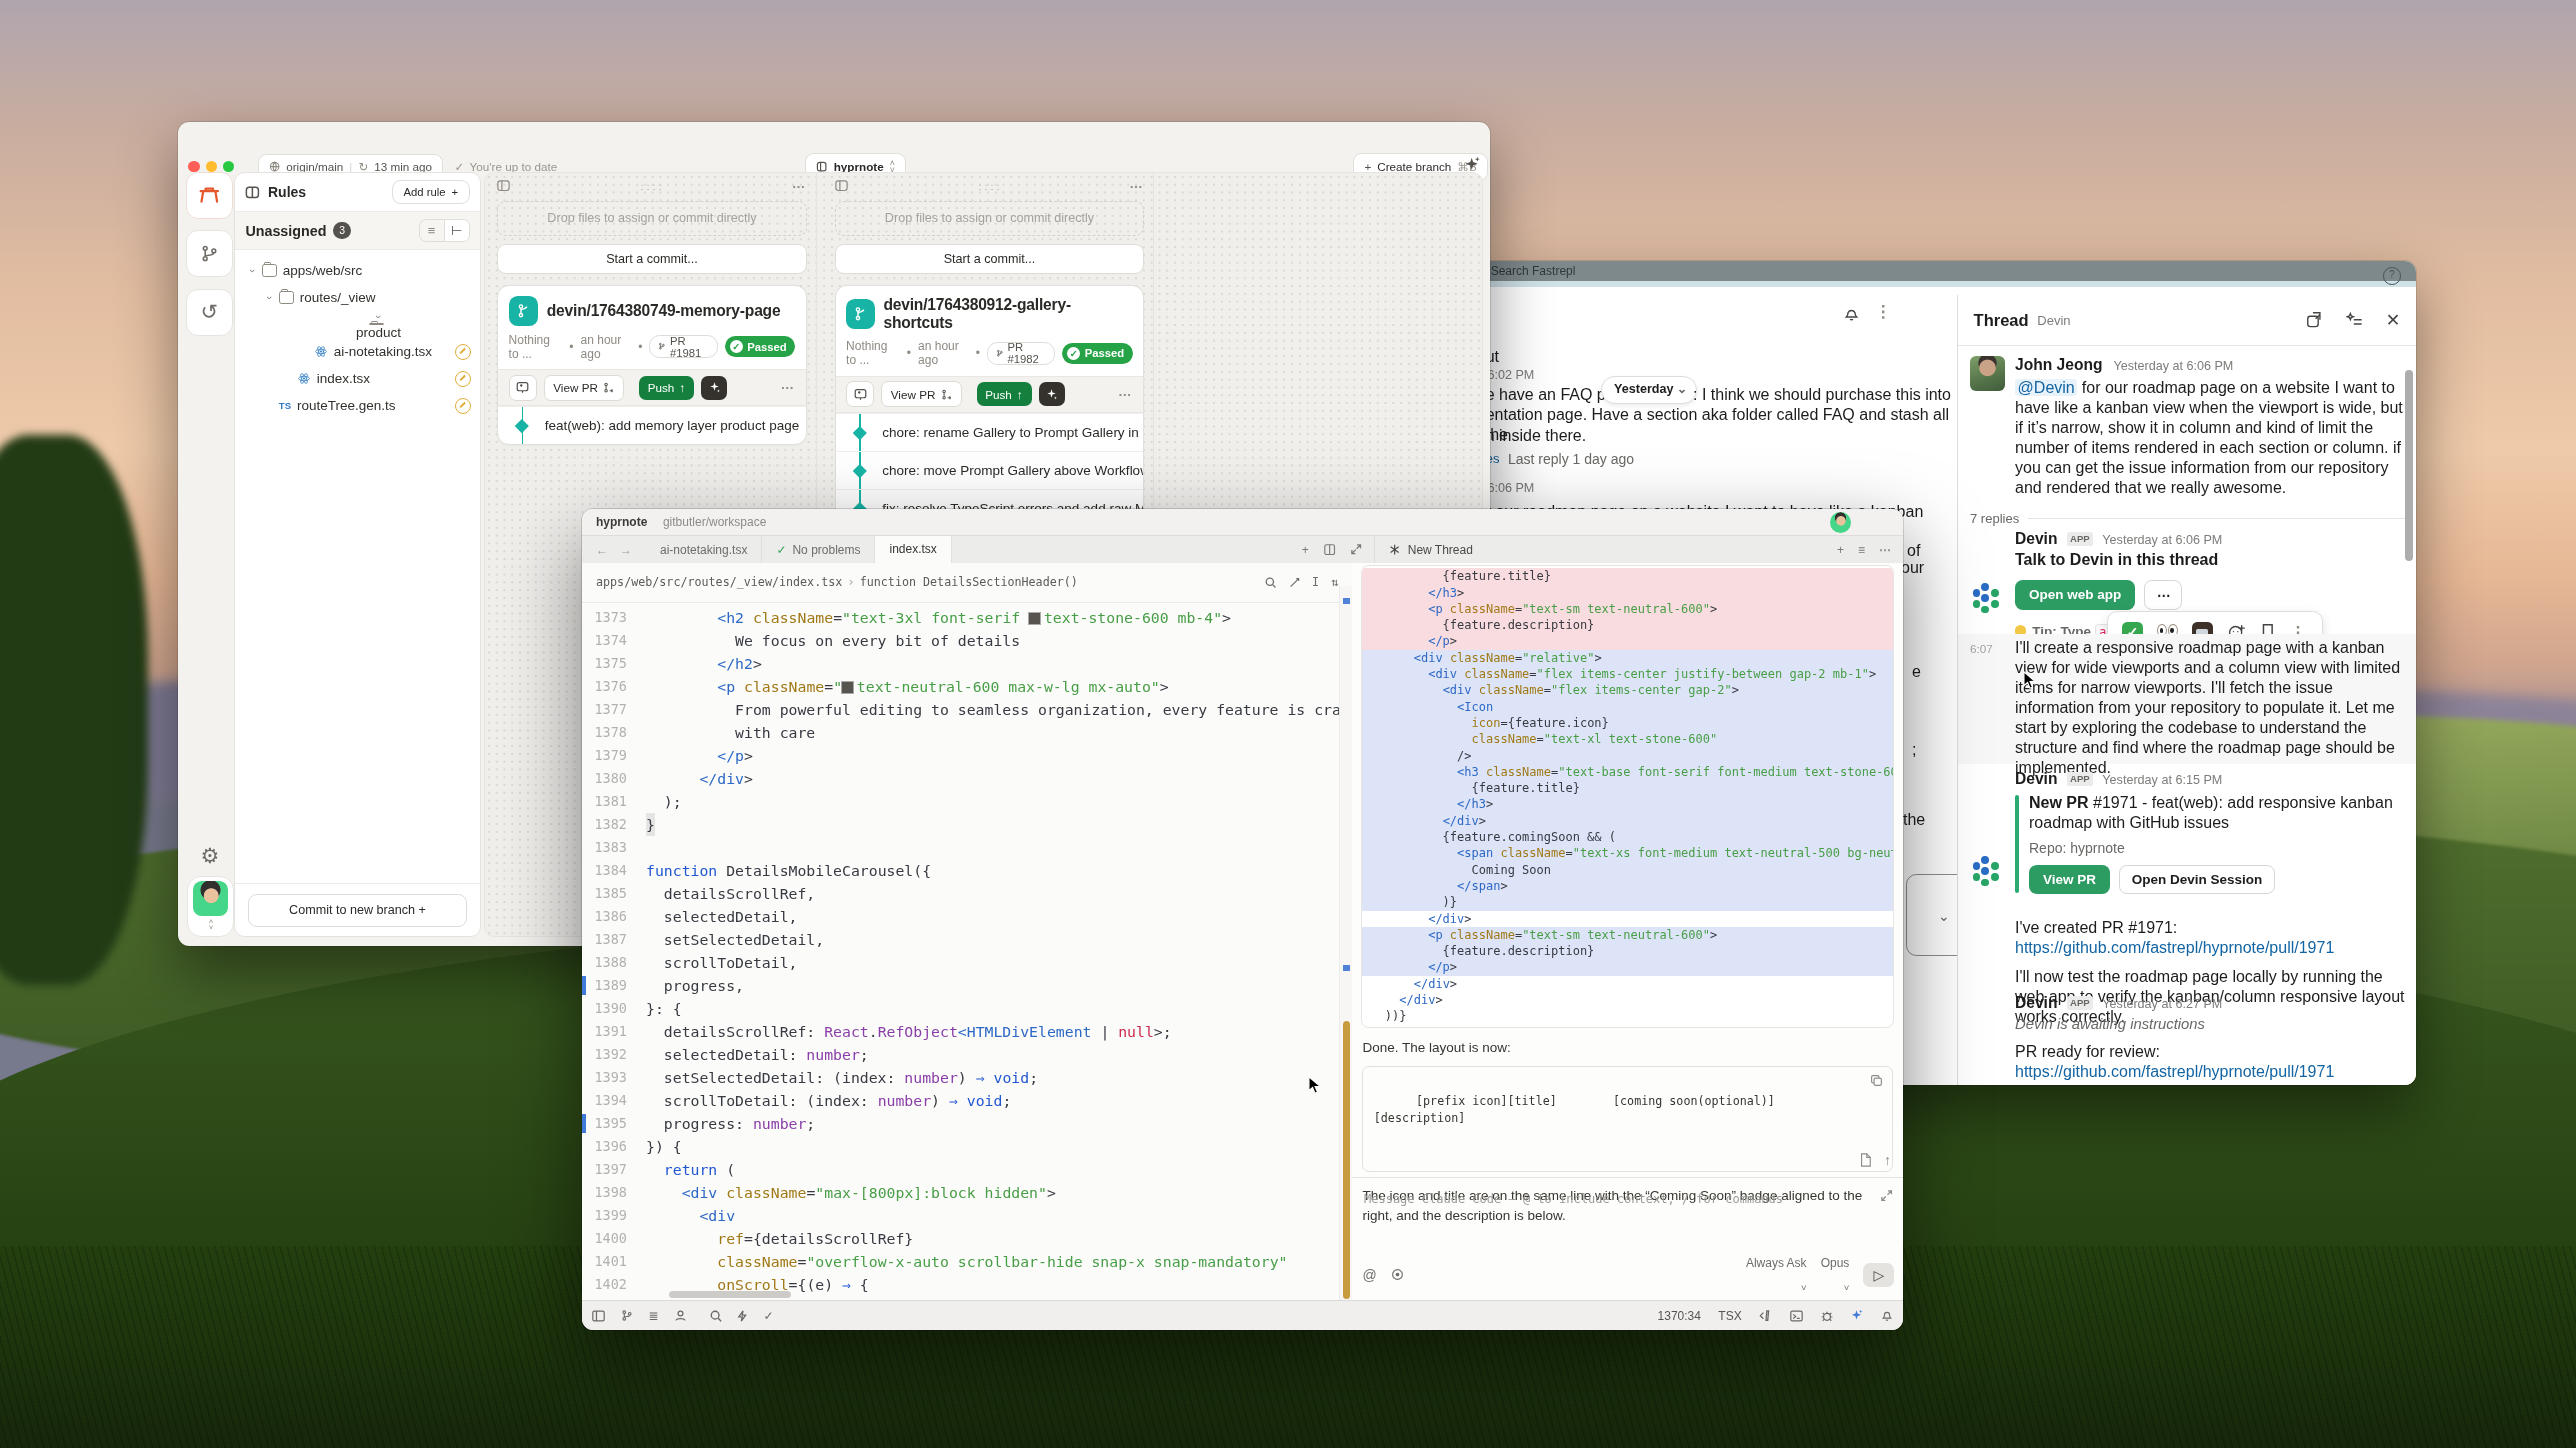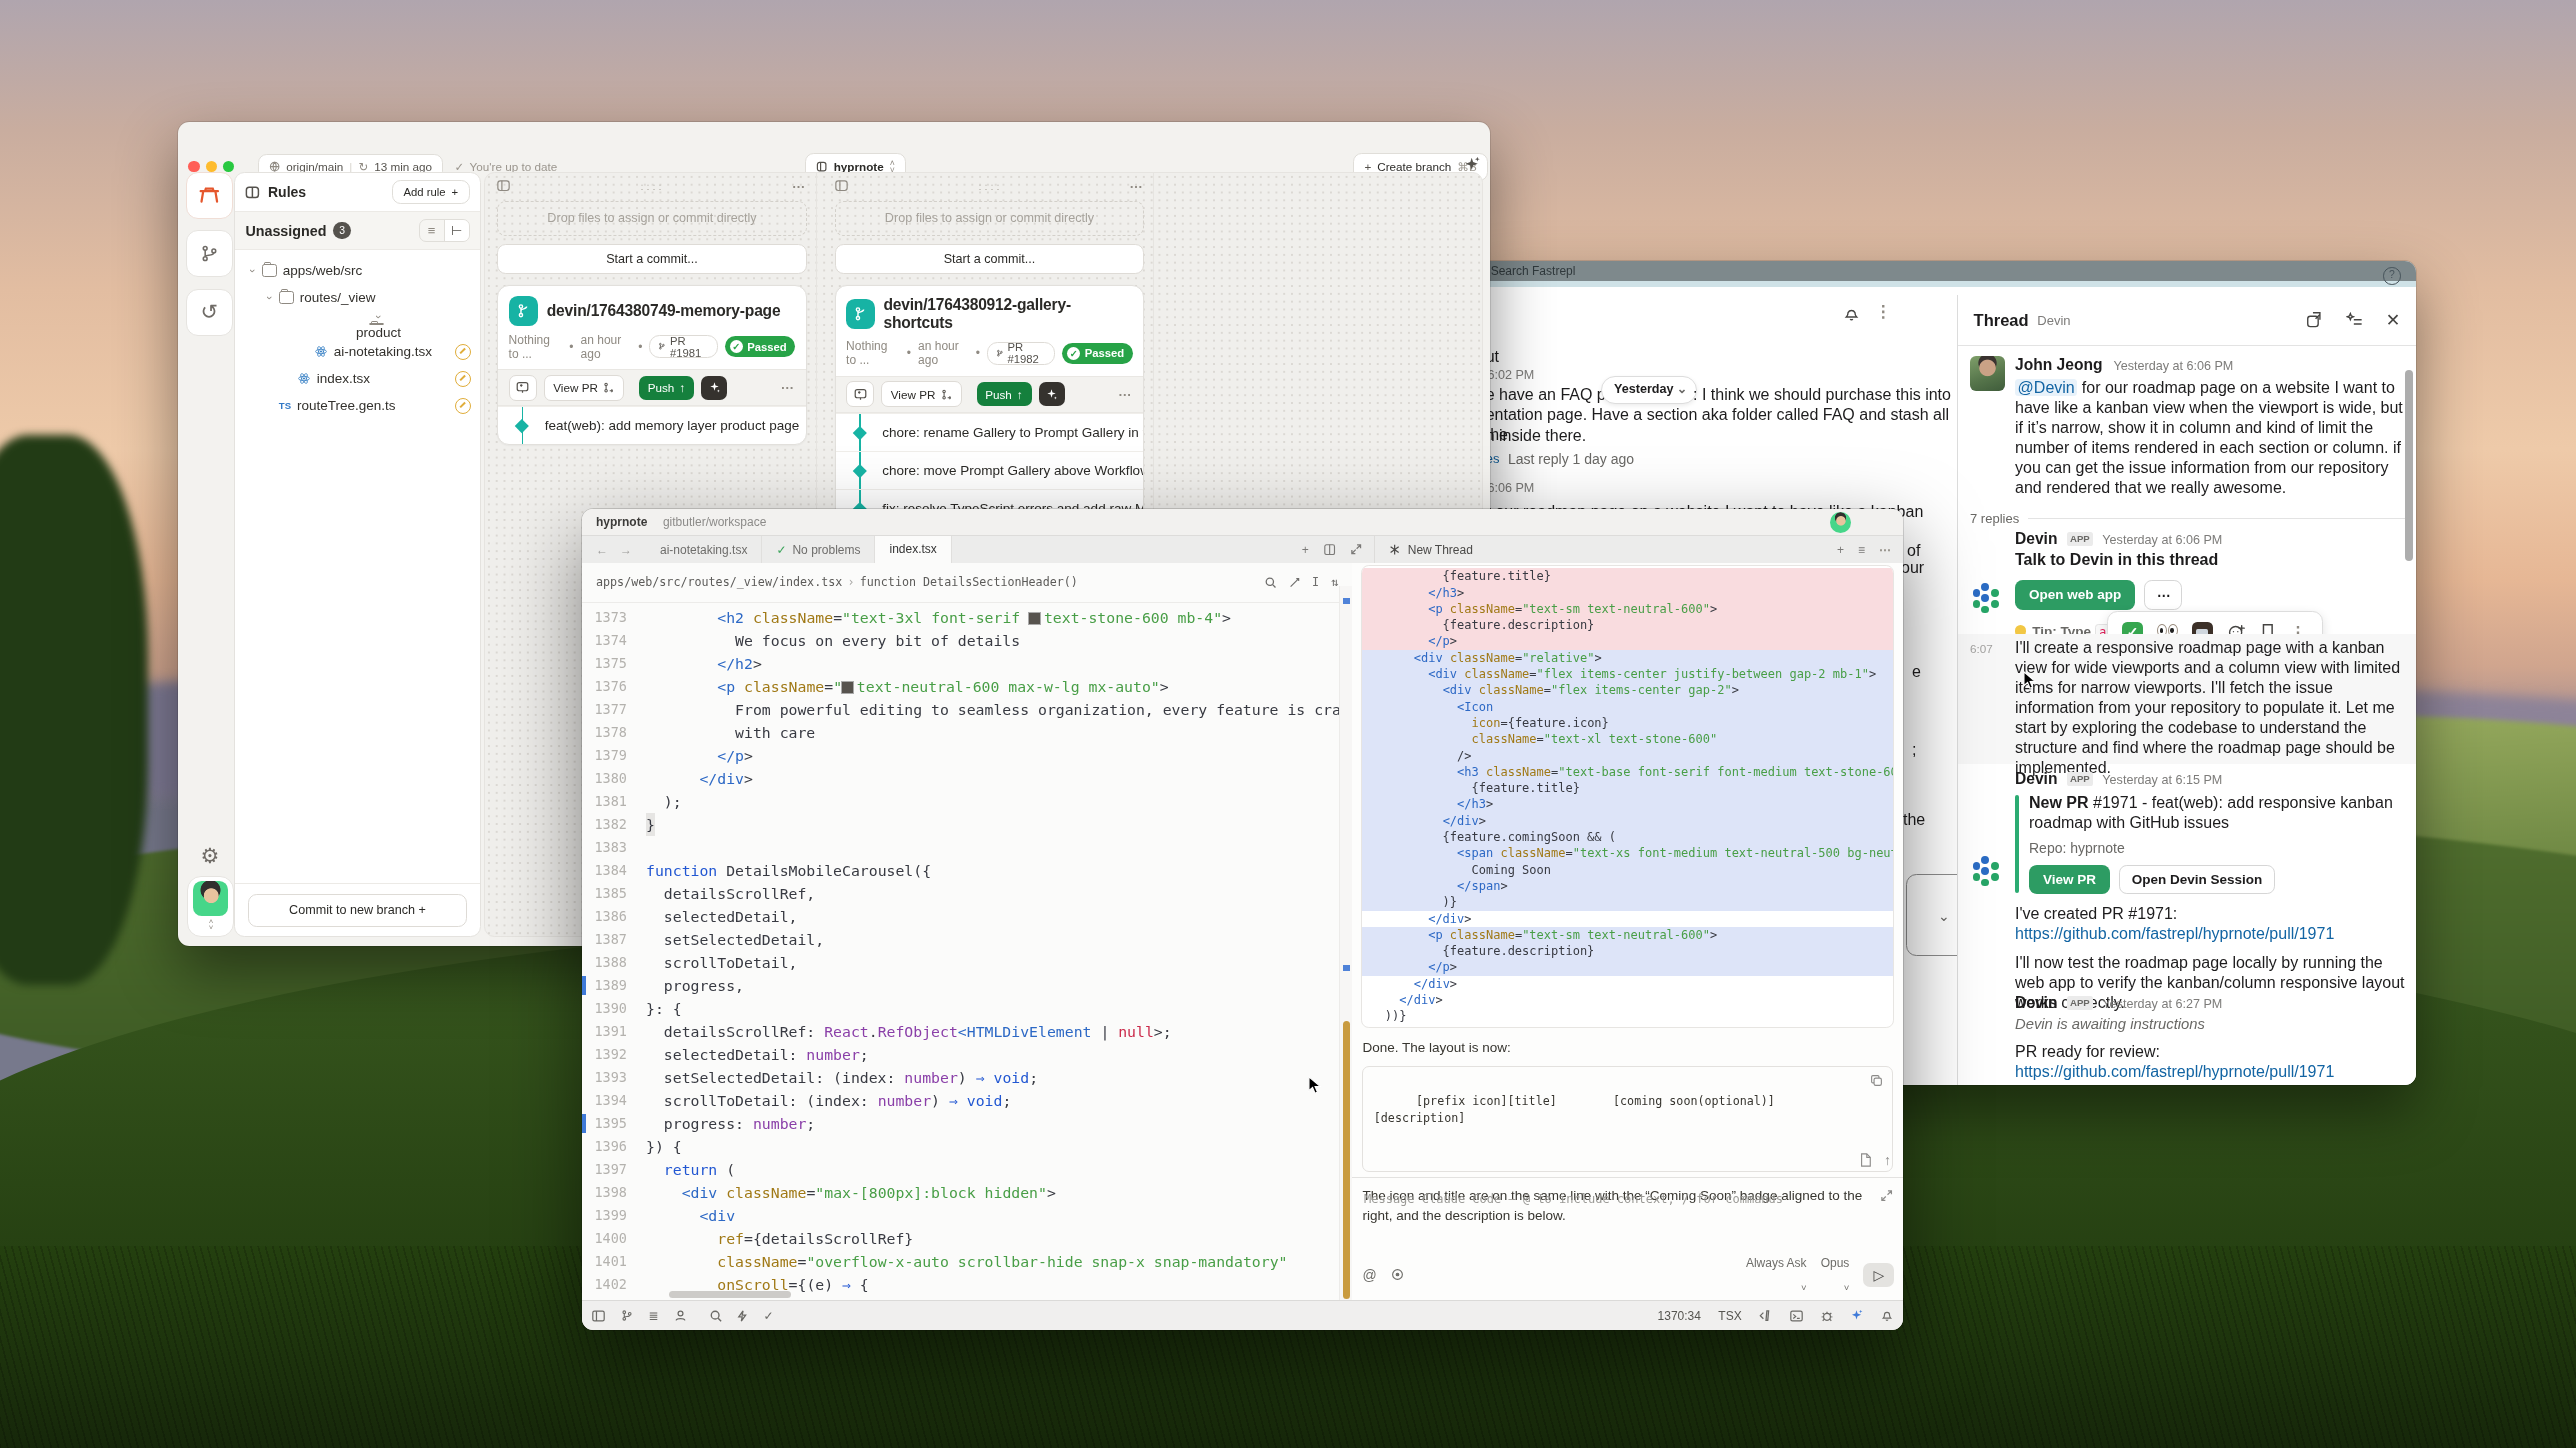--- a/index.html
+++ b/index.html
@@ -242,21 +242,21 @@
         <span class="msg-time" style="margin-left:5.2px;">Yesterday at 6:15 PM</span></div>
       <div style="position:relative;padding-left:14px;margin-top:5.2px;">
         <span class="attach-bar"></span>
         <div class="msg-body"><b>New PR</b> <span>#1971 - feat(web): add responsive kanban roadmap with GitHub issues</span></div>
         <div style="font-size:14px;color:#696865;margin-top:7px;">Repo: hyprnote</div>
         <div style="display:flex;gap:8.7px;margin-top:8.7px;">
           <button class="sl-green">View PR</button>
           <button class="sl-outline">Open Devin Session</button>
         </div>
       </div>
-      <div class="msg-body" style="margin-top:10px;">I've created PR #1971:</div>
+      <div class="msg-body" style="margin-top:24px;">I've created PR #1971:</div>
       <div class="msg-body slink">https://github.com/fastrepl/hyprnote/pull/1971</div>
       <div class="msg-body" style="margin-top:8.7px;">I'll now test the roadmap page locally by running the web app to verify the kanban/column responsive layout works correctly.</div>
     </div>
 
     <div class="abs" style="left:57px;top:699px;width:400px;">
       <div><span class="msg-name">Devin</span>
         <span class="app-badge" style="margin-left:5.2px;">APP</span>
         <span class="msg-time" style="margin-left:5.2px;">Yesterday at 6:27 PM</span></div>
       <div style="font-size:14.8px;color:#696865;font-style:italic;margin-top:3.5px;">Devin is awaiting instructions</div>
       <div class="msg-body" style="margin-top:10.4px;">PR ready for review:</div>

